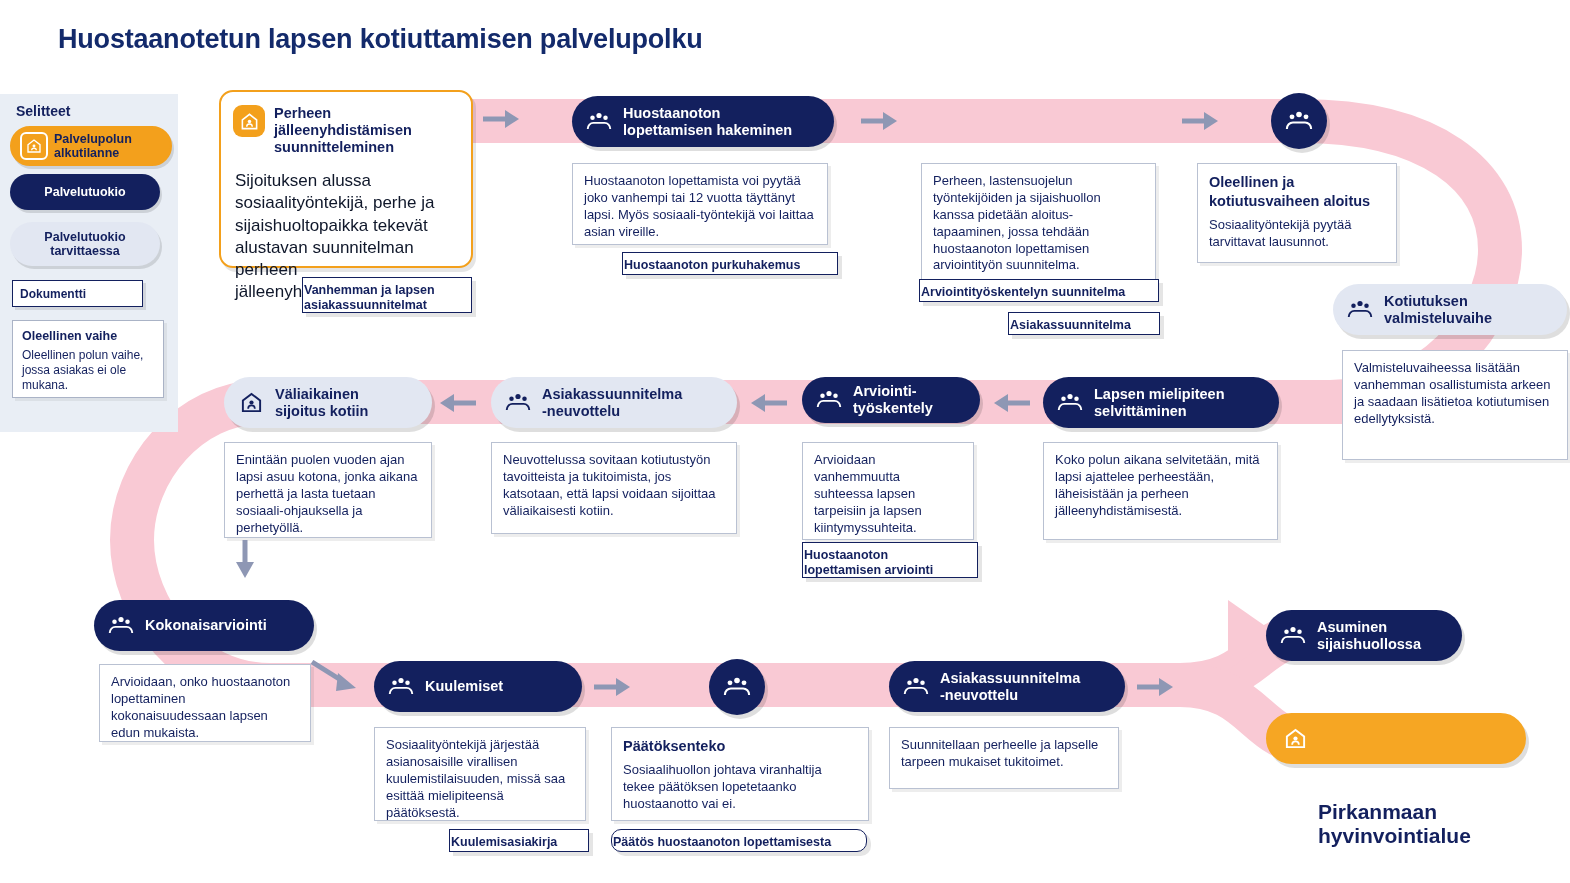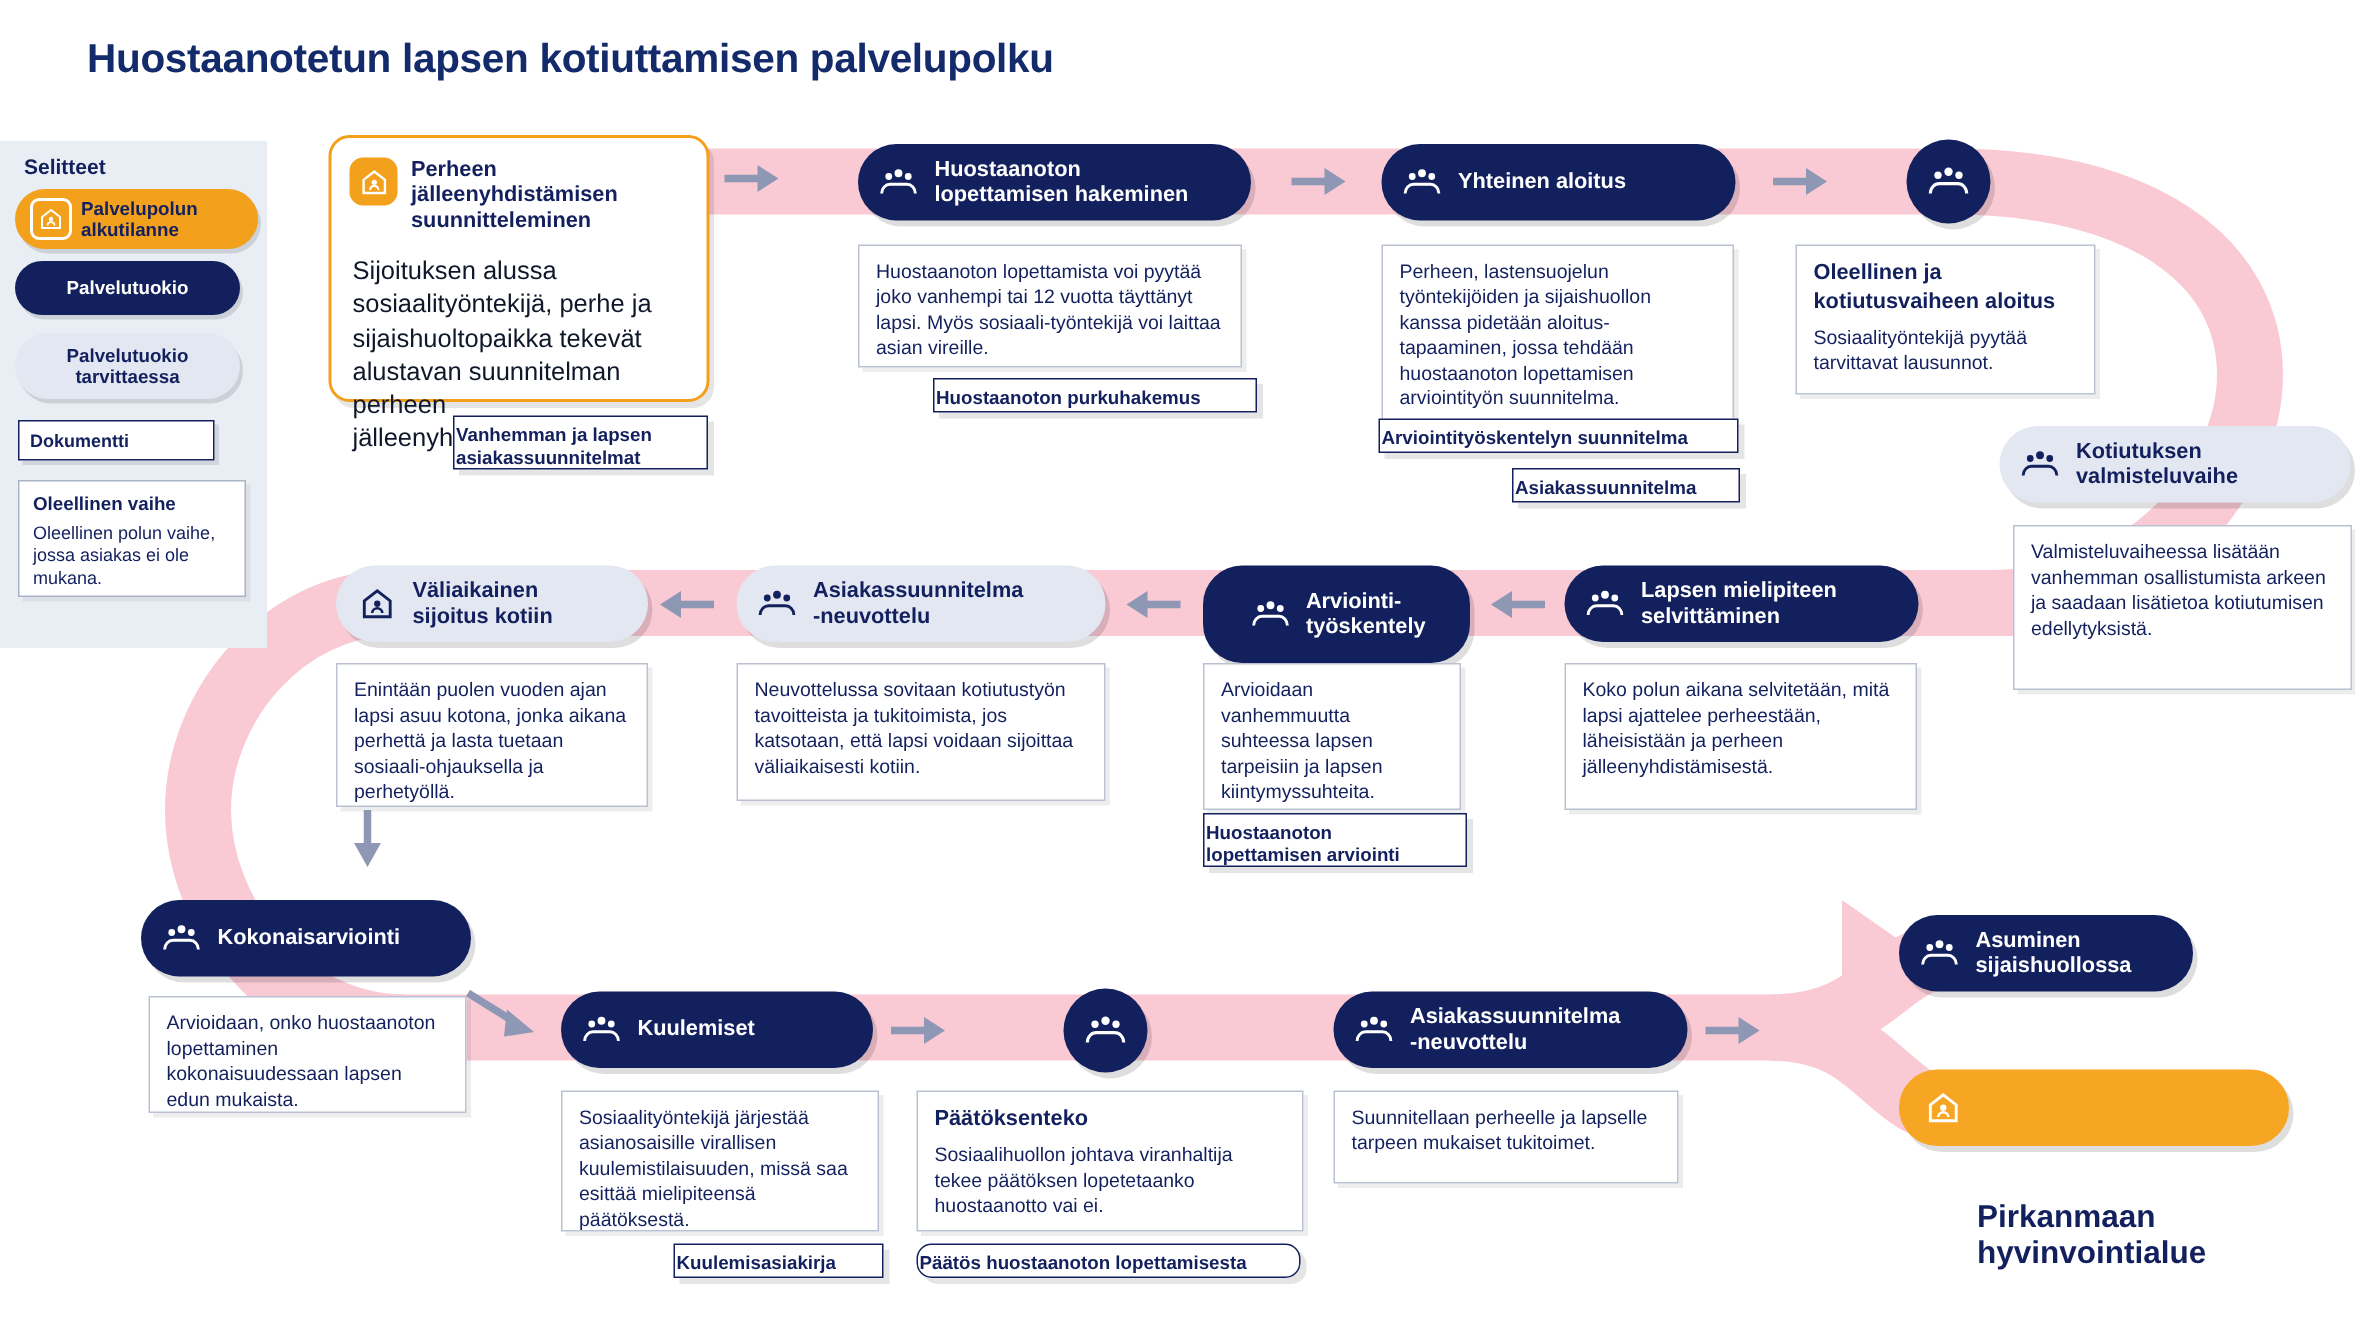--- a/index.html
+++ b/index.html
@@ -228,31 +228,20 @@
           <circle cx="7.5" cy="7" r="2.6" fill="#fff"></circle>
           <circle cx="22.5" cy="7" r="2.6" fill="#fff"></circle>
           <path d="M2 20c0-4 3-7 6.5-7h13c3.5 0 6.5 3 6.5 7" fill="none" stroke="#fff" stroke-width="2.2"></path>
         </svg>
     </span>
     <span class="nlabel">
       <span>Huostaanoton</span><br><span>lopettamisen hakeminen</span>
     </span>
   </div>
 
-  <div class="node n-navy" style="left:921px;top:96px;width:236px;height:51px;">
-    <span class="icon">
-      <svg width="26" height="22" viewBox="0 0 30 24">
-          <circle cx="15" cy="4.5" r="3" fill="#fff"></circle>
-          <circle cx="7.5" cy="7" r="2.6" fill="#fff"></circle>
-          <circle cx="22.5" cy="7" r="2.6" fill="#fff"></circle>
-          <path d="M2 20c0-4 3-7 6.5-7h13c3.5 0 6.5 3 6.5 7" fill="none" stroke="#fff" stroke-width="2.2"></path>
-        </svg>
-    </span>
-    <span class="nlabel">Yhteinen aloitus</span>
-  </div>
 
   <svg class="garrow" style="left:859px;top:108px;" width="42" height="26">
     <path d="M2,13 L26,13" stroke="#8e97b4" stroke-width="5" fill="none"></path>
       <path d="M24,4 L38,13 L24,22 Z" fill="#8e97b4"></path>
   </svg>
   <svg class="garrow" style="left:1180px;top:108px;" width="42" height="26">
     <path d="M2,13 L26,13" stroke="#8e97b4" stroke-width="5" fill="none"></path>
       <path d="M24,4 L38,13 L24,22 Z" fill="#8e97b4"></path>
   </svg>
 
@@ -312,21 +301,21 @@
       <span>Lapsen mielipiteen</span><br><span>selvittäminen</span>
     </span>
   </div>
   <div class="desc" style="left:1043px;top:442px;width:235px;height:98px;">Koko polun aikana selvitetään, mitä lapsi ajattelee perheestään, läheisistään ja perheen jälleenyhdistämisestä.</div>
 
   <svg class="garrow" style="left:988px;top:390px;" width="44" height="26">
     <path d="M42,13 L18,13" stroke="#8e97b4" stroke-width="5" fill="none"></path>
       <path d="M20,4 L6,13 L20,22 Z" fill="#8e97b4"></path>
   </svg>
 
-  <div class="node n-navy" style="left:802px;top:377px;width:178px;height:65px;justify-content:center;">
+  <div class="node n-navy" style="left:802px;top:377px;width:178px;height:46px;">
     <span class="icon">
       <svg width="26" height="22" viewBox="0 0 30 24">
           <circle cx="15" cy="4.5" r="3" fill="#fff"></circle>
           <circle cx="7.5" cy="7" r="2.6" fill="#fff"></circle>
           <circle cx="22.5" cy="7" r="2.6" fill="#fff"></circle>
           <path d="M2 20c0-4 3-7 6.5-7h13c3.5 0 6.5 3 6.5 7" fill="none" stroke="#fff" stroke-width="2.2"></path>
         </svg>
     </span>
     <span class="nlabel">
       <span>Arviointi-</span><br><span>työskentely</span>

